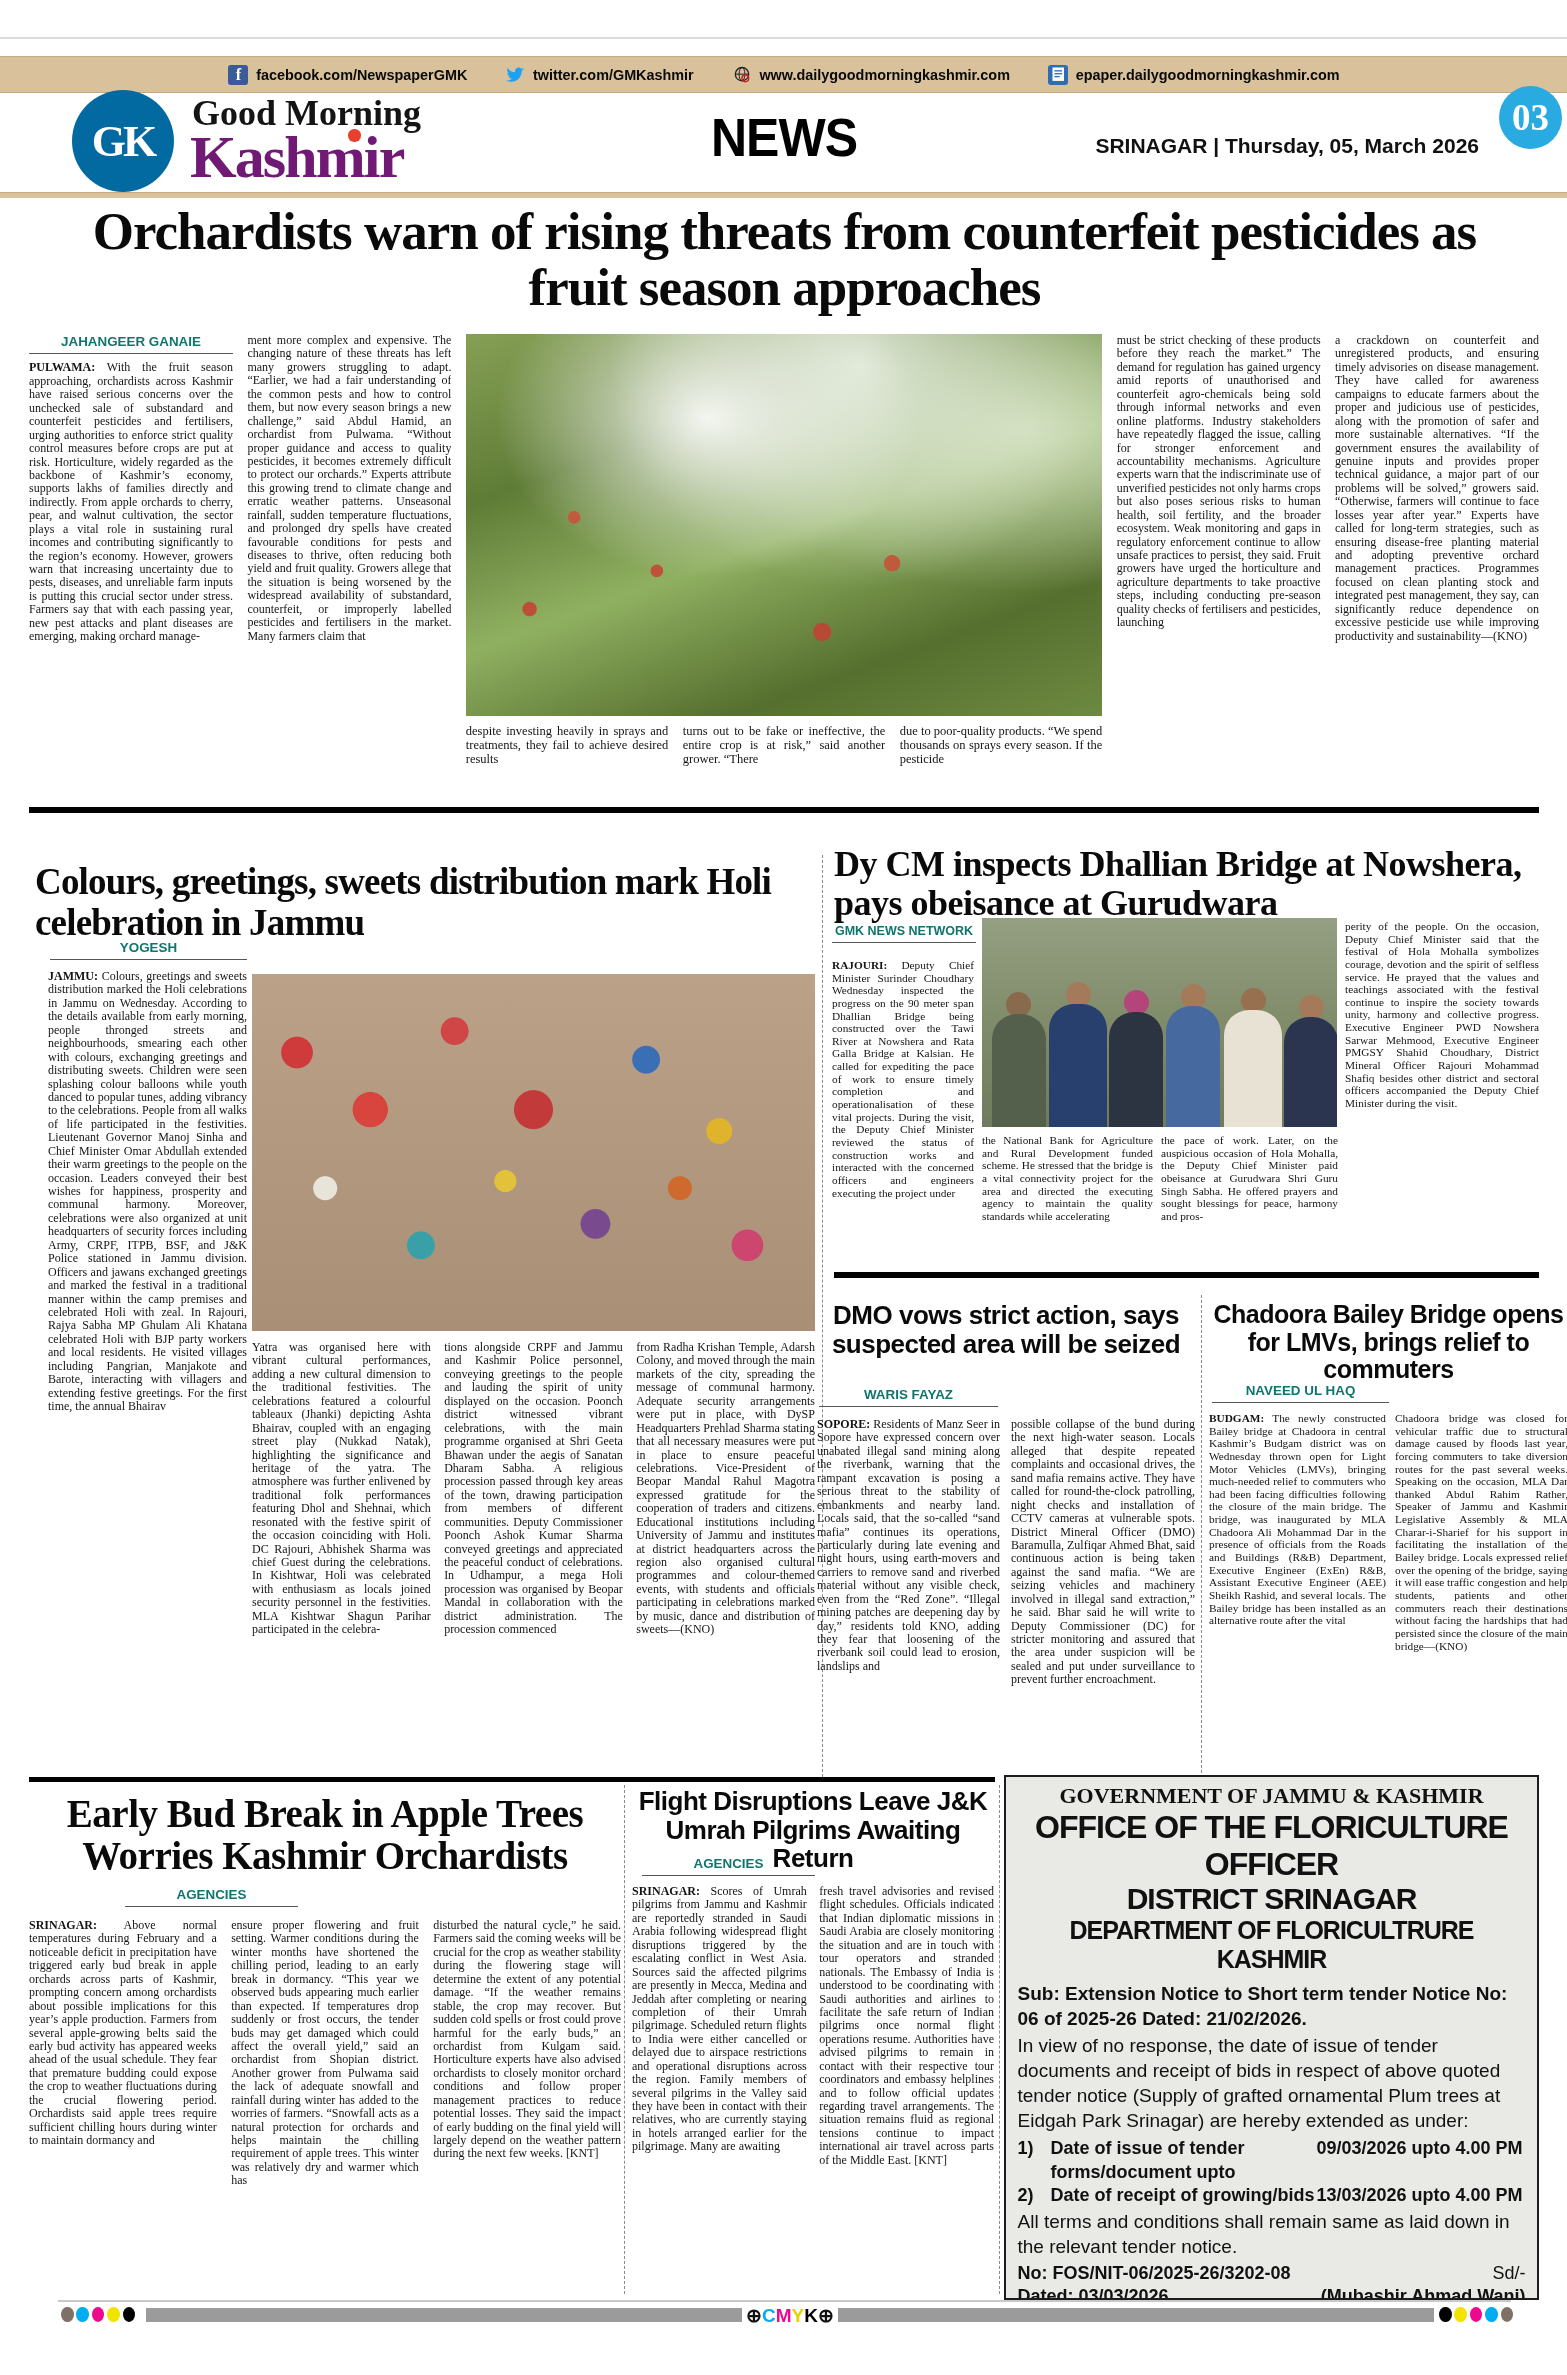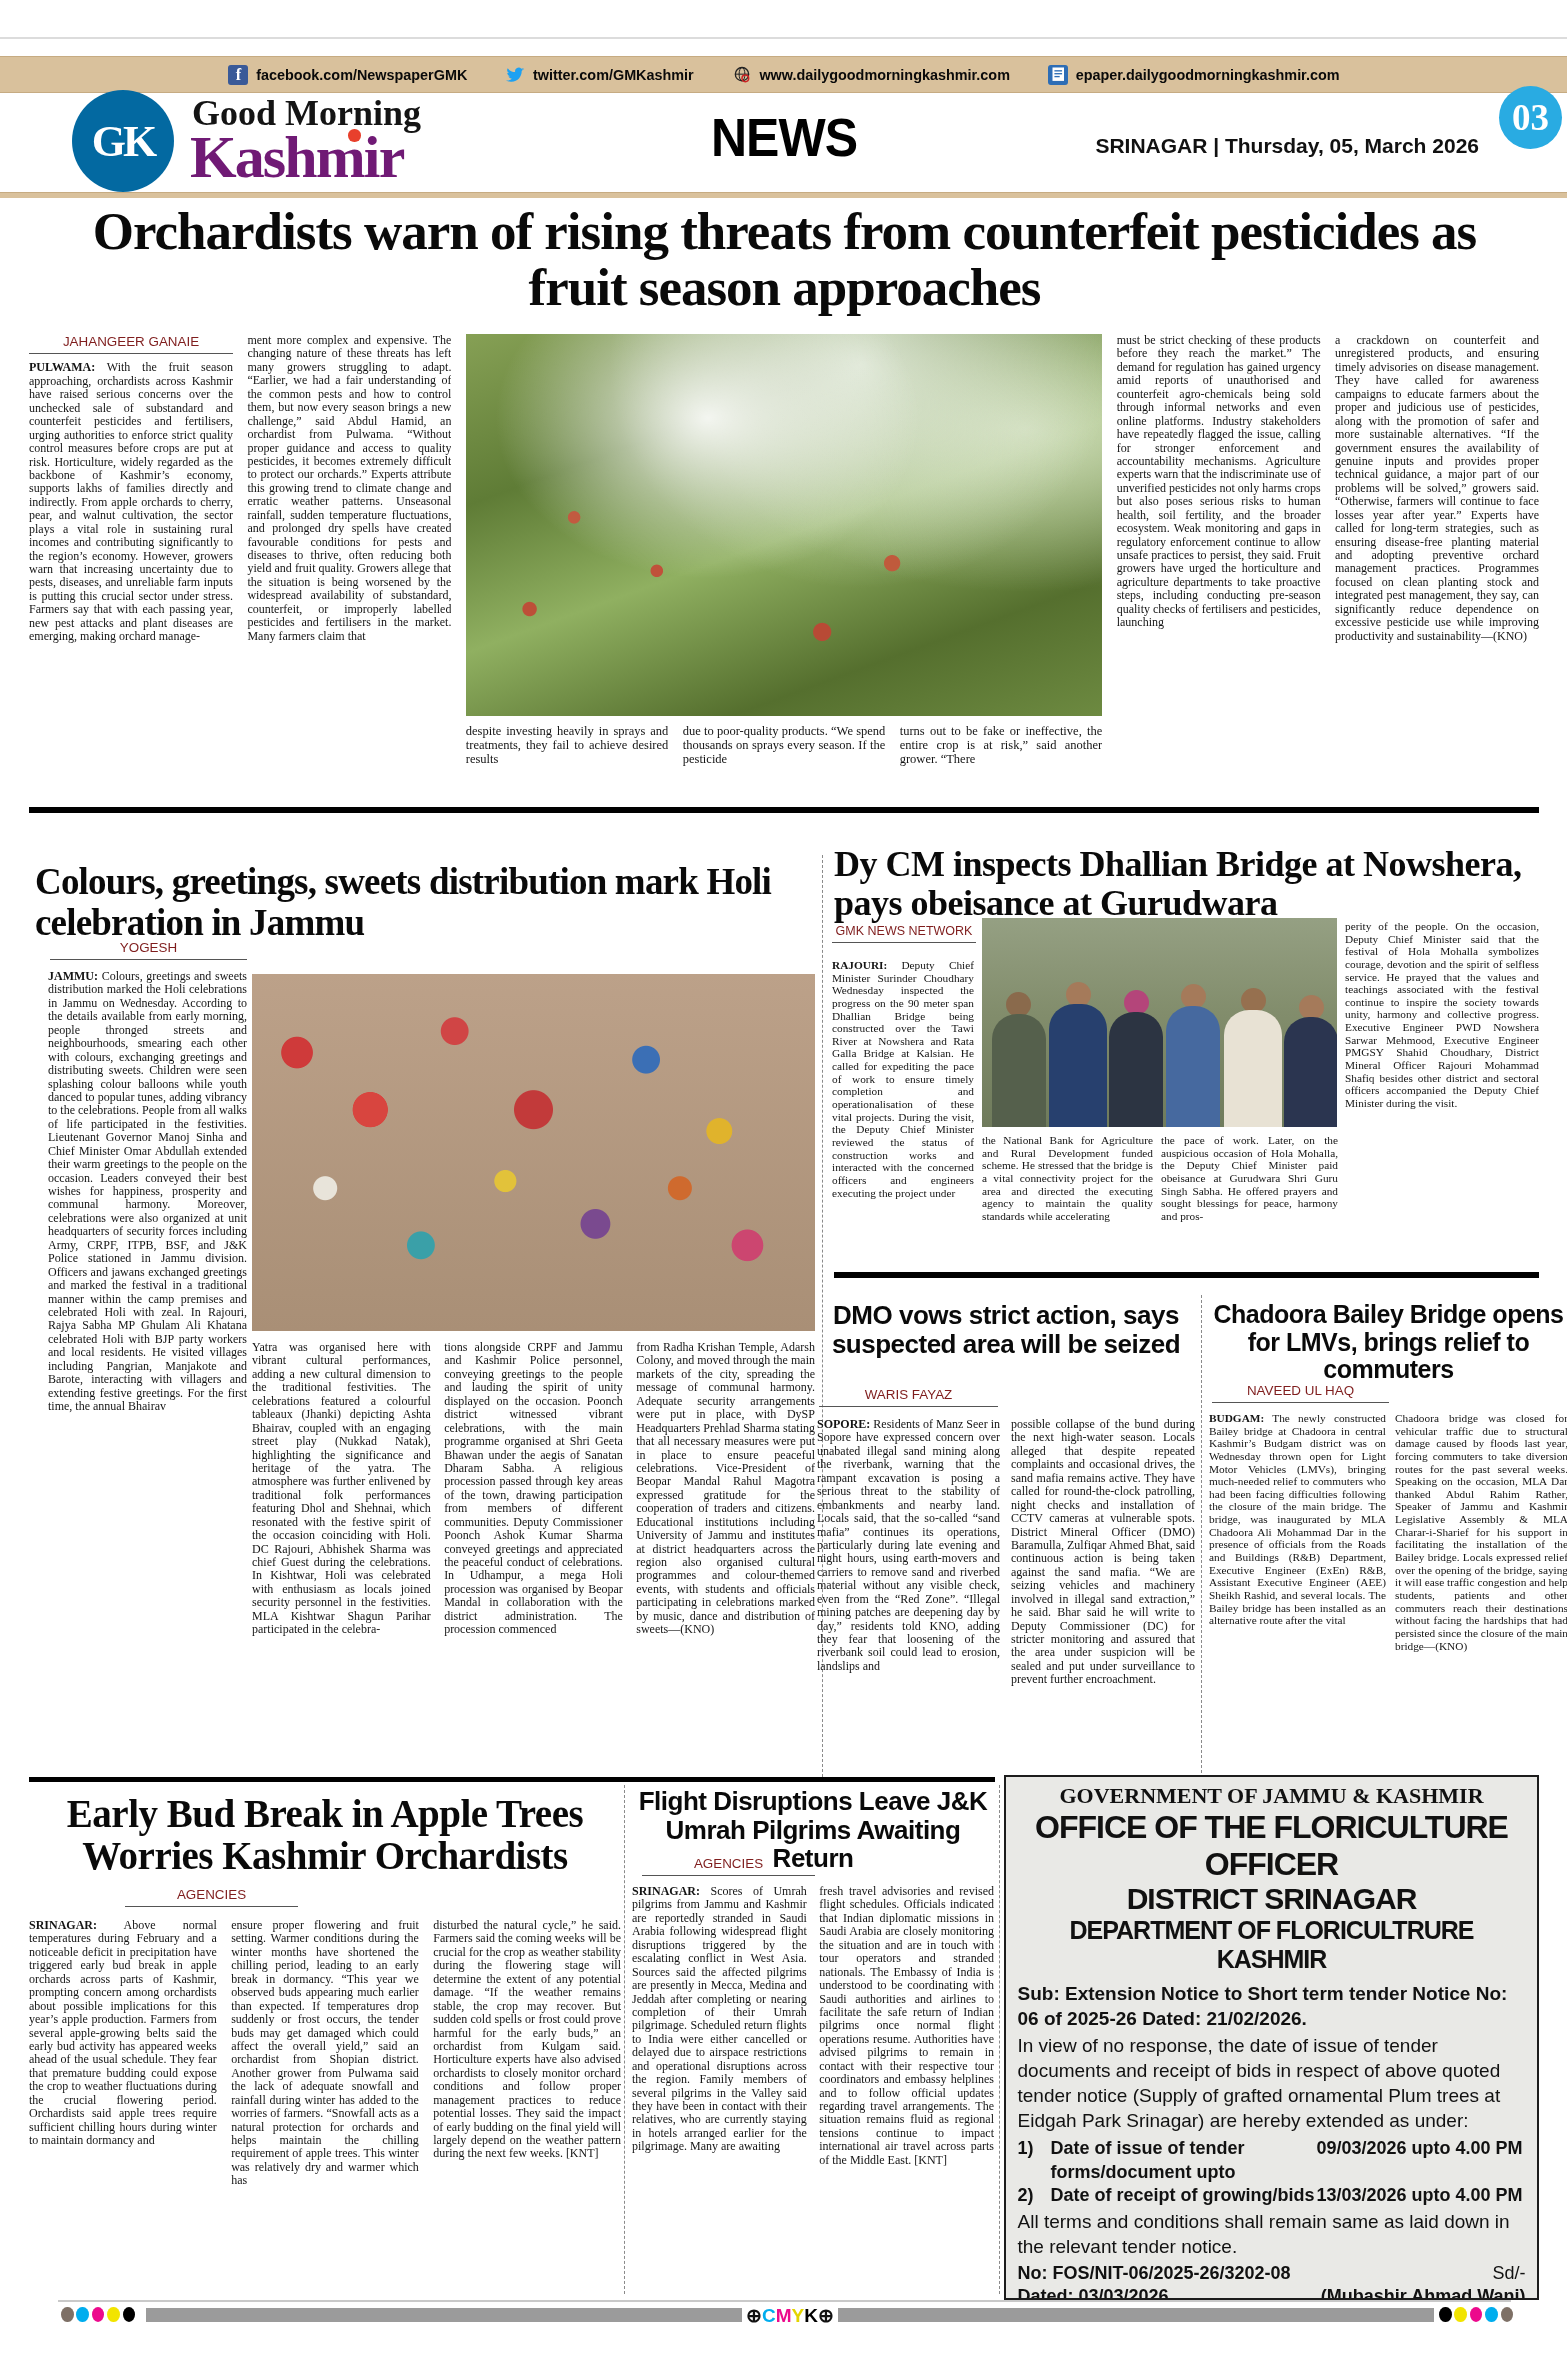--- a/index.html
+++ b/index.html
@@ -28,21 +28,21 @@
   .m-dateline{position:absolute;left:1076px;top:134px;width:403px;text-align:right;
               font-family:"Liberation Sans",sans-serif;font-weight:bold;font-size:21px;color:#111;}
   .page-circle{position:absolute;left:1499px;top:86px;width:63px;height:63px;border-radius:50%;background:#29abe2;
                display:flex;align-items:center;justify-content:center;color:#fff;
                font-family:"Liberation Serif",serif;font-weight:bold;font-size:37px;}
   .tan-rule{position:absolute;left:0;top:192px;width:1568px;height:4.8px;background:#d9c19c;border-top:1px solid #c6ab82;}
   
   .hs{font-family:"Liberation Serif",serif;font-weight:bold;color:#0a0a0a;}
   .hb{font-family:"Liberation Sans",sans-serif;font-weight:bold;color:#0a0a0a;letter-spacing:-0.5px;}
   
-  .byline{font-family:"Liberation Sans",sans-serif;font-weight:normal;font-size:13.4px;color:#7f1d1d;
+  .byline{font-family:"Liberation Sans",sans-serif;font-weight:bold;font-size:13.4px;color:#0f766e;
           text-align:center;border-bottom:1.4px solid #555;padding-bottom:3.8px;}
   
   .bt{font-size:12px;line-height:1.12;text-align:justify;overflow:hidden;color:#141414;}
   .bt-sm{font-size:11.3px;line-height:1.12;text-align:justify;overflow:hidden;color:#141414;}
   .black-rule{background:#000;}
   .dashed-v{border-left:1px dashed #8a8a8a;}
   
   .orchard-photo{background:
     radial-gradient(circle at 10% 72%, #bd4f38 0 6.7px, rgba(0,0,0,0) 7.7px),
     radial-gradient(circle at 17% 48%, #c25a40 0 5.8px, rgba(0,0,0,0) 6.7px),
@@ -142,22 +142,22 @@
   <div class="abs" style="left:29px;top:334px;width:1510px;height:471px;display:flex;gap:14.4px;">
     <div style="flex:1;display:flex;flex-direction:column;min-width:0;">
       <div class="byline">JAHANGEER GANAIE</div>
       <div class="bt" style="flex:1;margin-top:7.7px;"><b>PULWAMA:</b> With the fruit season approaching, orchardists across Kashmir have raised serious concerns over the unchecked sale of substandard and counterfeit pesticides and fertilisers, urging authorities to enforce strict quality control measures before crops are put at risk. Horticulture, widely regarded as the backbone of Kashmir’s economy, supports lakhs of families directly and indirectly. From apple orchards to cherry, pear, and walnut cultivation, the sector plays a vital role in sustaining rural incomes and contributing significantly to the region’s economy. However, growers warn that increasing uncertainty due to pests, diseases, and unreliable farm inputs is putting this crucial sector under stress. Farmers say that with each passing year, new pest attacks and plant diseases are emerging, making orchard manage-</div>
     </div>
     <div class="bt" style="flex:1;min-width:0;">ment more complex and expensive. The changing nature of these threats has left many growers struggling to adapt. “Earlier, we had a fair understanding of the common pests and how to control them, but now every season brings a new challenge,” said Abdul Hamid, an orchardist from Pulwama. “Without proper guidance and access to quality pesticides, it becomes extremely difficult to protect our orchards.” Experts attribute this growing trend to climate change and erratic weather patterns. Unseasonal rainfall, sudden temperature fluctuations, and prolonged dry spells have created favourable conditions for pests and diseases to thrive, often reducing both yield and fruit quality. Growers allege that the situation is being worsened by the widespread availability of substandard, counterfeit, or improperly labelled pesticides and fertilisers in the market. Many farmers claim that</div>
     <div style="flex:3.12;display:flex;flex-direction:column;min-width:0;">
       <div class="orchard-photo" style="height:382px;"></div>
       <div style="display:flex;gap:14.4px;margin-top:7.7px;flex:1;">
         <div class="bt" style="flex:1;font-size:12.5px;">despite investing heavily in sprays and treatments, they fail to achieve desired results</div>
+        <div class="bt" style="flex:1;font-size:12.5px;">turns out to be fake or ineffective, the entire crop is at risk,” said another grower. “There</div>
         <div class="bt" style="flex:1;font-size:12.5px;">due to poor-quality products. “We spend thousands on sprays every season. If the pesticide</div>
-        <div class="bt" style="flex:1;font-size:12.5px;">turns out to be fake or ineffective, the entire crop is at risk,” said another grower. “There</div>
       </div>
     </div>
     <div class="bt" style="flex:1;min-width:0;">must be strict checking of these products before they reach the market.” The demand for regulation has gained urgency amid reports of unauthorised and counterfeit agro-chemicals being sold through informal networks and even online platforms. Industry stakeholders have repeatedly flagged the issue, calling for stronger enforcement and accountability mechanisms. Agriculture experts warn that the indiscriminate use of unverified pesticides not only harms crops but also poses serious risks to human health, soil fertility, and the broader ecosystem. Weak monitoring and gaps in regulatory enforcement continue to allow unsafe practices to persist, they said. Fruit growers have urged the horticulture and agriculture departments to take proactive steps, including conducting pre-season quality checks of fertilisers and pesticides, launching</div>
     <div class="bt" style="flex:1;min-width:0;">a crackdown on counterfeit and unregistered products, and ensuring timely advisories on disease management. They have called for awareness campaigns to educate farmers about the proper and judicious use of pesticides, along with the promotion of safer and more sustainable alternatives. “If the government ensures the availability of genuine inputs and provides proper technical guidance, a major part of our problems will be solved,” growers said. “Otherwise, farmers will continue to face losses year after year.” Experts have called for long-term strategies, such as ensuring disease-free planting material and adopting preventive orchard management practices. Programmes focused on clean planting stock and integrated pest management, they say, can significantly reduce dependence on excessive pesticide use while improving productivity and sustainability—(KNO)</div>
   </div>
 
   <div class="abs black-rule" style="left:29px;top:807px;width:1510px;height:5.8px;"></div>
 
   <div class="abs hs" style="left:35px;top:861px;width:780px;font-size:37px;line-height:1.12;letter-spacing:-0.8px;">Colours, greetings, sweets distribution mark Holi celebration in Jammu</div>
   <div class="abs byline" style="left:50px;top:940px;width:197px;">YOGESH</div>

